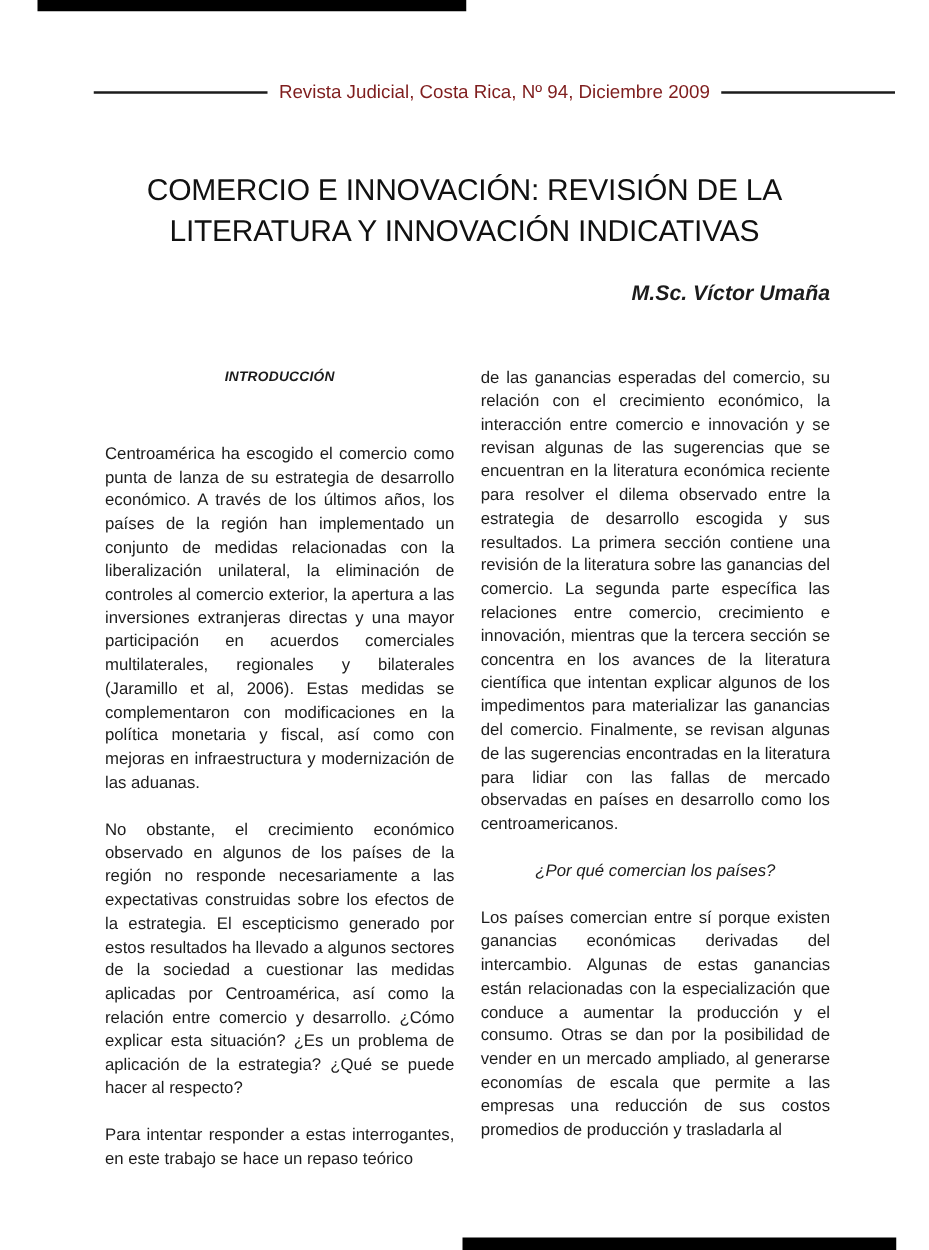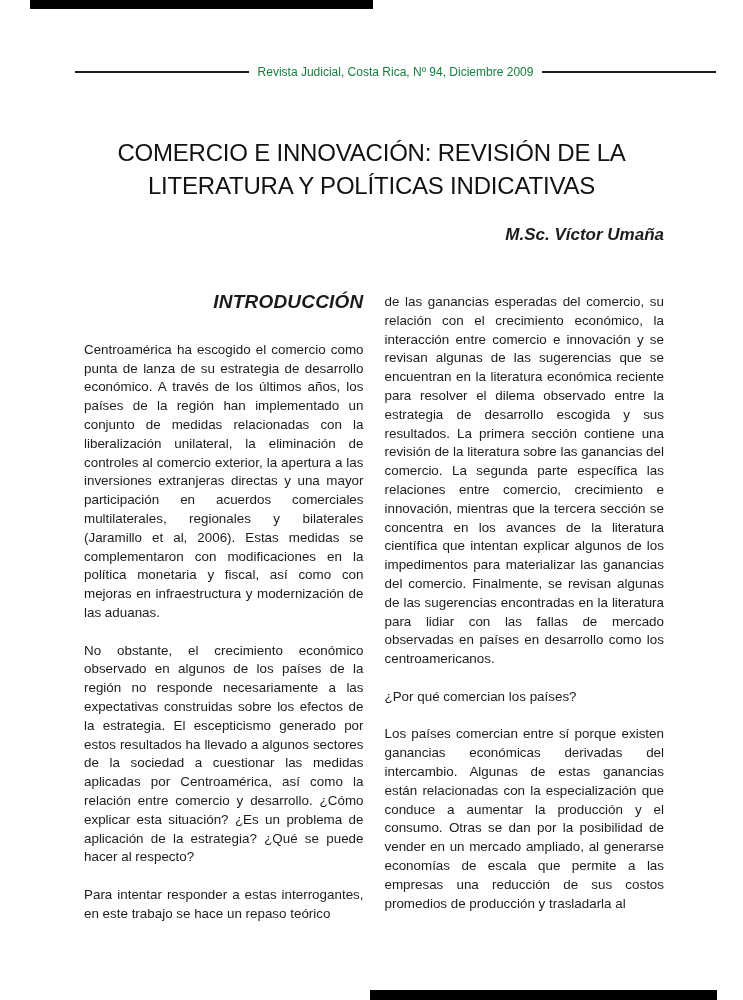--- a/index.html
+++ b/index.html
@@ -30,23 +30,23 @@
     display: flex;
     align-items: center;
     gap: 9px;
   }
   .header-rule {
     flex: 1;
     height: 2px;
     background: #1c1c1c;
   }
   .header-text {
-    font-size: 12px;
+    font-size: 15px;
     white-space: nowrap;
-    color: #15803d;
+    color: #7f1d1d;
   }
   .article-title {
     position: absolute;
     top: 120px;
     left: 0;
     width: 743px;
     text-align: center;
     font-size: 24px;
     font-weight: normal;
     line-height: 33px;
@@ -73,42 +73,42 @@
     gap: 21px;
   }
   .col {
     width: 280px;
     font-size: 13.4px;
     line-height: 18.8px;
     text-align: justify;
   }
   .col p { margin: 0 0 18.8px 0; }
   .intro-heading {
-    font-size: 19px;
+    font-size: 11px;
     font-weight: bold;
     font-style: italic;
-    margin: 0 0 29px 0;
-    text-align: right;
+    margin: 0 0 42px 0;
+    text-align: center;
     letter-spacing: 0.2px;
   }
-  .subheading { text-align: left; }
+  .subheading { text-align: center; font-style: italic; }
 </style>
 </head>
 <body>
 
 <div class="scan-bar scan-bar-top"></div>
 <div class="scan-bar scan-bar-bottom"></div>
 
 <div class="header-row">
   <div class="header-rule"></div>
   <div class="header-text">Revista Judicial, Costa Rica, Nº 94, Diciembre 2009</div>
   <div class="header-rule"></div>
 </div>
 
-<h1 class="article-title"><span>COMERCIO E INNOVACIÓN: REVISIÓN DE LA</span><br><span>LITERATURA Y POLÍTICAS INDICATIVAS</span></h1>
+<h1 class="article-title"><span>COMERCIO E INNOVACIÓN: REVISIÓN DE LA</span><br><span>LITERATURA Y INNOVACIÓN INDICATIVAS</span></h1>
 
 <div class="byline">
   <div>M.Sc. Víctor Umaña</div>
 </div>
 
 <div class="columns">
   <div class="col">
     <h2 class="intro-heading">INTRODUCCIÓN</h2>
     <p>Centroamérica ha escogido el comercio como punta de lanza de su estrategia de desarrollo económico. A través de los últimos años, los países de la región han implementado un conjunto de medidas relacionadas con la liberalización unilateral, la eliminación de controles al comercio exterior, la apertura a las inversiones extranjeras directas y una mayor participación en acuerdos comerciales multilaterales, regionales y bilaterales (Jaramillo et al, 2006). Estas medidas se complementaron con modificaciones en la política monetaria y fiscal, así como con mejoras en infraestructura y modernización de las aduanas.</p>
     <p>No obstante, el crecimiento económico observado en algunos de los países de la región no responde necesariamente a las expectativas construidas sobre los efectos de la estrategia. El escepticismo generado por estos resultados ha llevado a algunos sectores de la sociedad a cuestionar las medidas aplicadas por Centroamérica, así como la relación entre comercio y desarrollo. ¿Cómo explicar esta situación? ¿Es un problema de aplicación de la estrategia? ¿Qué se puede hacer al respecto?</p>

